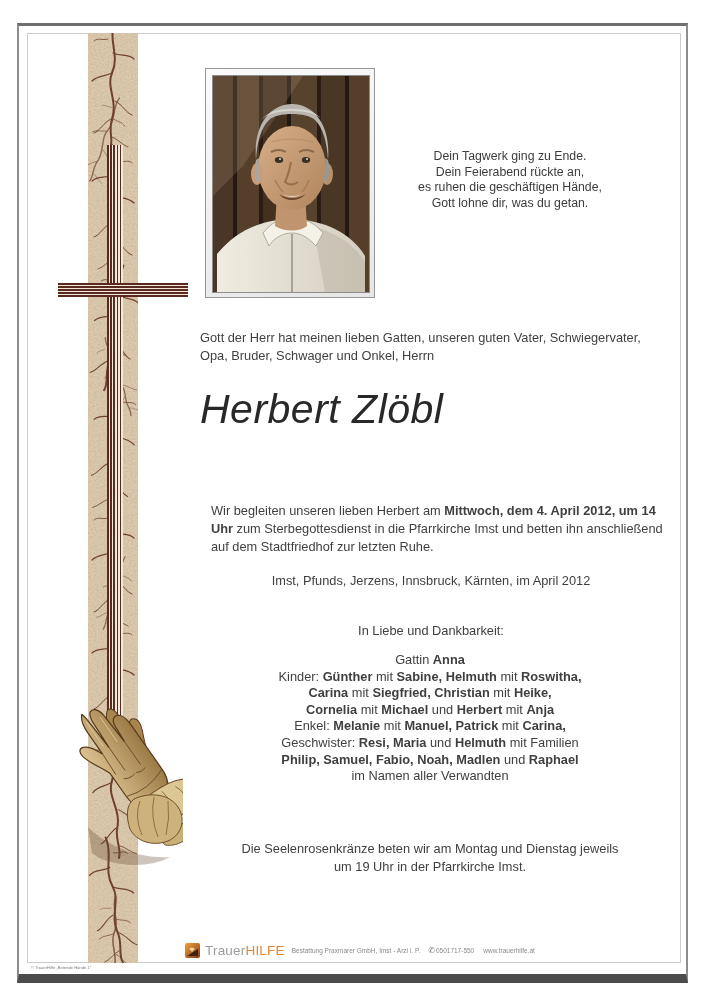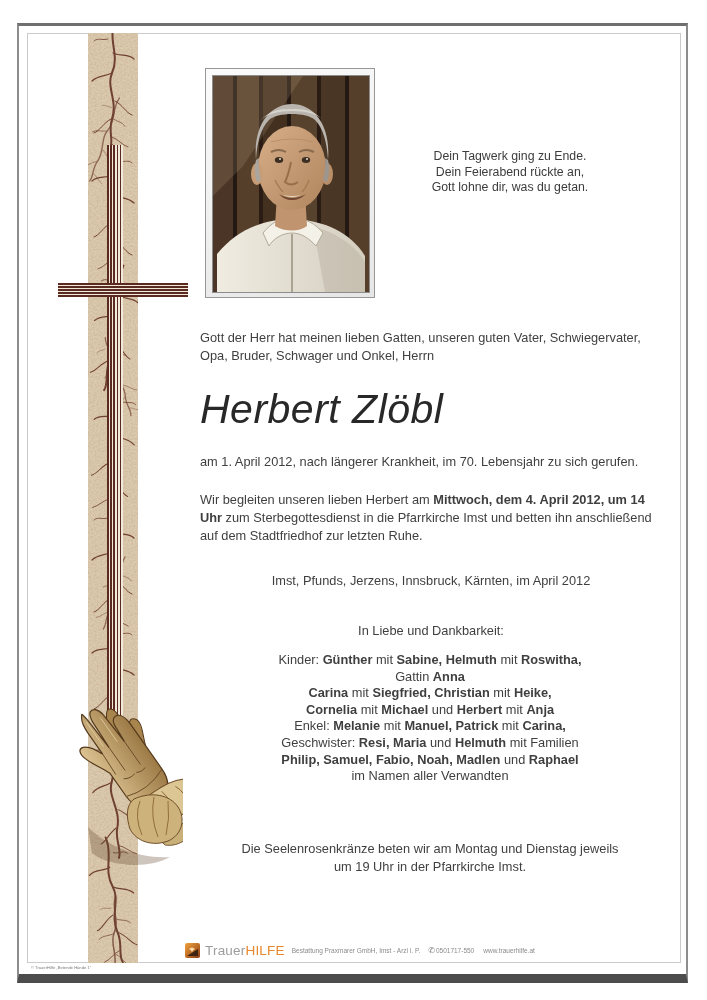--- a/index.html
+++ b/index.html
@@ -36,21 +36,21 @@
     padding:6px;
   }
   .photo-frame svg { display:block; border:1px solid #8d8d8d; }
   
   .verse { left:395px; top:149px; width:230px; text-align:center;
            font-size:12.3px; line-height:15.6px; color:#3c3c3c; }
   .intro { left:200px; top:329px; width:470px; font-size:12.8px; line-height:17.6px; }
   .name  { left:200px; top:386px; width:462px; text-align:left; margin:0;
            font-style:italic; font-weight:400; font-size:41px; letter-spacing:0.5px; color:#282828; }
   .death { left:200px; top:454px; width:474px; font-size:12.8px; }
-  .funeral { left:200px; top:491px; width:470px; font-size:12.8px; line-height:17.8px; margin:0; }
+  .funeral { left:200px; top:491px; width:470px; font-size:12.8px; line-height:17.8px; margin:11px; }
   .places { left:200px; top:573px; width:462px; text-align:center; font-size:12.8px; }
   .gratitude { left:200px; top:623px; width:462px; text-align:center; font-size:12.8px; }
   .family { left:160px; top:652px; width:540px; text-align:center;
             font-size:12.8px; line-height:16.6px; }
   .rosary { left:180px; top:817px; width:500px; text-align:center;
             font-size:12.8px; line-height:18px;margin-top:23px; }
   b { font-weight:bold; }
   
   .hands { left:48px; top:705px; width:135px; height:170px; }
   
@@ -166,32 +166,32 @@
       <path d="M96,104 Q93,112 89,116" stroke="#a77c55" stroke-width="1.5" fill="none"></path>
       <path d="M66,118 Q79,126 93,118 Q87,124 79,124 Q71,124 66,118 Z" fill="#6e4530"></path>
       <path d="M70,119 Q79,123 88,119 Q79,121 70,119 Z" fill="#e7dcc8"></path>
       <path d="M58,66 Q79,60 100,66" stroke="#b08a63" stroke-width="1.2" fill="none" opacity="0.7"></path>
     </svg>
   </div>
 
   <div class="abs verse">
     <div>Dein Tagwerk ging zu Ende.</div>
     <div>Dein Feierabend rückte an,</div>
+    <div>es ruhen die geschäftigen Hände,</div>
     <div>Gott lohne dir, was du getan.</div>
   </div>
 
   <div class="abs intro">Gott der Herr hat meinen lieben Gatten, unseren guten Vater, Schwiegervater, Opa, Bruder, Schwager und Onkel, Herrn</div>
   <h1 class="abs name">Herbert Zlöbl</h1>
-  <div class="abs death">am 1. April 2012, nach längerer Krankheit, im 70. Lebensjahr zu sich gerufen.</div>
   <p class="abs funeral"><span>Wir begleiten unseren lieben Herbert am </span><b>Mittwoch, dem 4. April 2012, um 14 Uhr</b><span> zum Sterbegottesdienst in die Pfarrkirche Imst und betten ihn anschließend auf dem Stadtfriedhof zur letzten Ruhe.</span></p>
   <div class="abs places">Imst, Pfunds, Jerzens, Innsbruck, Kärnten, im April 2012</div>
   <div class="abs gratitude">In Liebe und Dankbarkeit:</div>
   <div class="abs family">
+      <div><span>Gattin </span><b>Anna</b></div>
       <div><span>Kinder: </span><b>Günther</b><span> mit </span><b>Sabine, Helmuth</b><span> mit </span><b>Roswitha,</b></div>
-      <div><span>Gattin </span><b>Anna</b></div>
       <div><b>Carina</b><span> mit </span><b>Siegfried, Christian</b><span> mit </span><b>Heike,</b></div>
       <div><b>Cornelia</b><span> mit </span><b>Michael</b><span> und </span><b>Herbert</b><span> mit </span><b>Anja</b></div>
       <div><span>Enkel: </span><b>Melanie</b><span> mit </span><b>Manuel, Patrick</b><span> mit </span><b>Carina,</b></div>
       <div><span>Geschwister: </span><b>Resi, Maria</b><span> und </span><b>Helmuth</b><span> mit Familien</span></div>
       <div><b>Philip, Samuel, Fabio, Noah, Madlen</b><span> und </span><b>Raphael</b></div>
       <div><span>im Namen aller Verwandten</span></div>
     </div>
   <div class="abs rosary">
     <div>Die Seelenrosenkränze beten wir am Montag und Dienstag jeweils</div>
     <div>um 19 Uhr in der Pfarrkirche Imst.</div>

